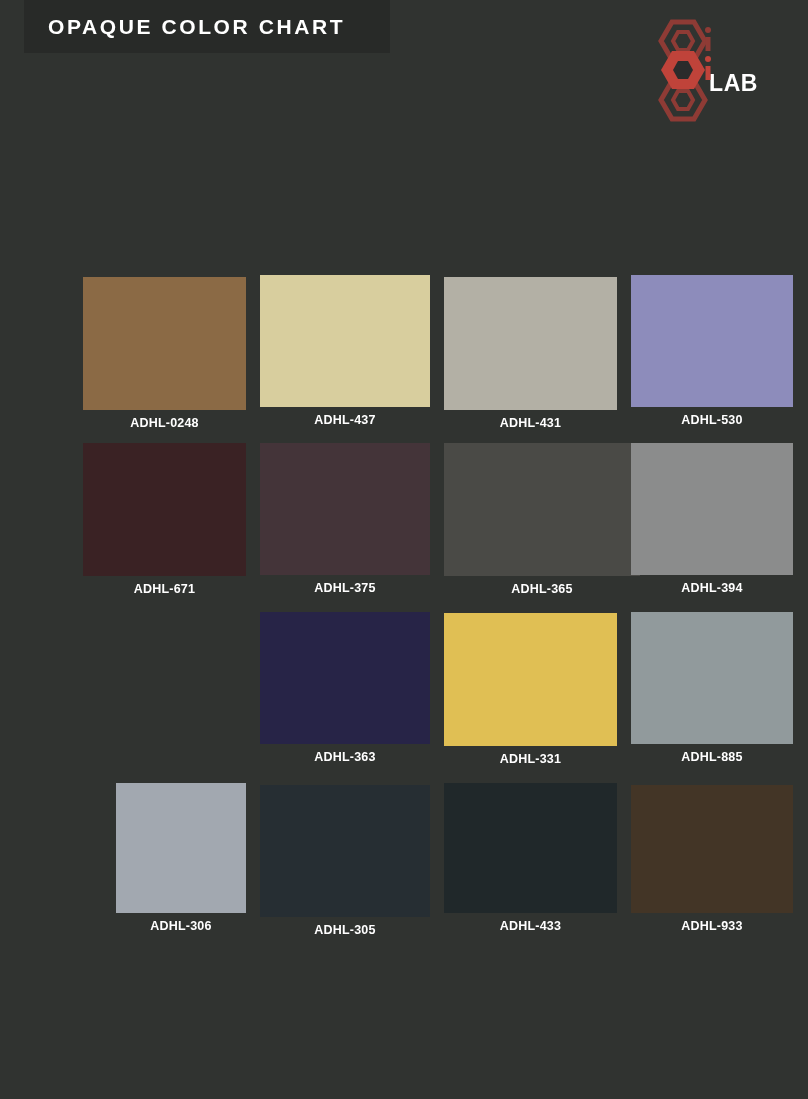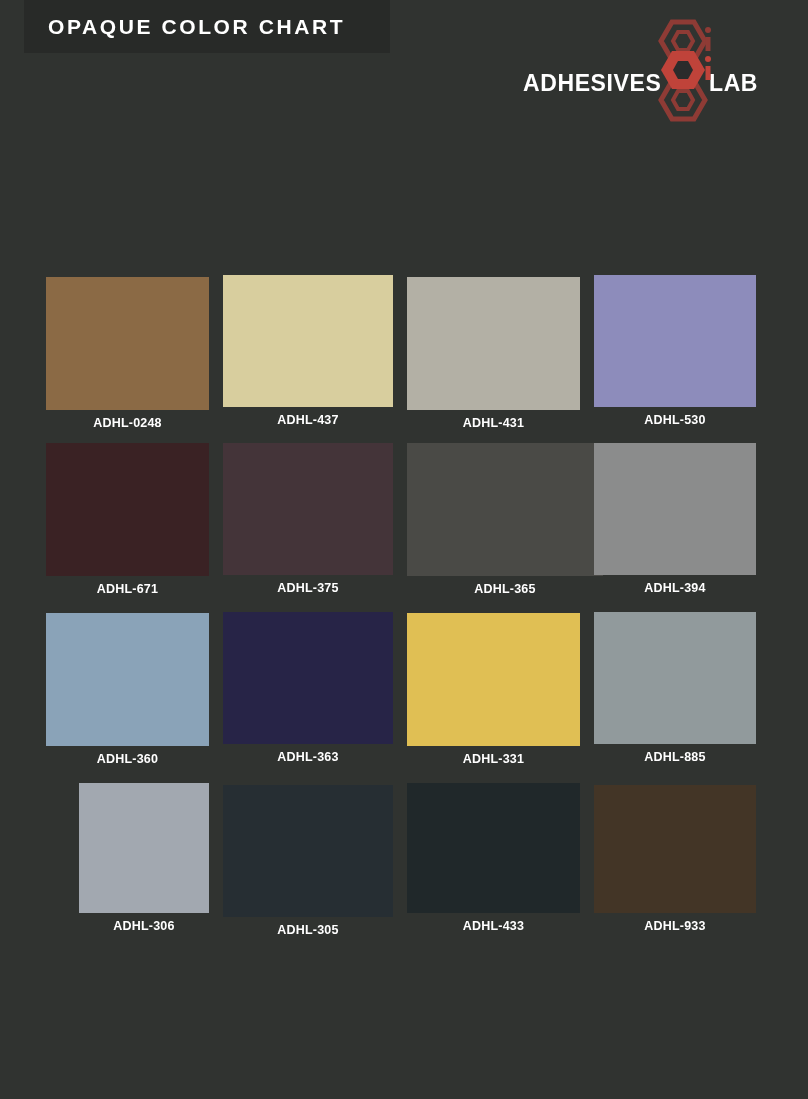--- a/index.html
+++ b/index.html
@@ -39,21 +39,21 @@
     color:#ffffff; font-size:23px; font-weight:bold; letter-spacing:0.6px;
     white-space:nowrap;
   }
   .logo-mark {
     position:absolute; left:152px; top:6px; width:70px; height:105px;
   }
 
   
   .grid { position:absolute; left:0; top:0; width:808px; height:1099px; }
 
-  .cell { position:absolute; }
+  .cell { position:absolute;margin-left:37px; }
   .swatch { width:100%; }
   .label {
     color:#ffffff;
     font-size:12.5px;
     font-weight:bold;
     text-align:center;
     letter-spacing:0.2px;
     margin-top:6px;
     white-space:nowrap;
   }
@@ -61,21 +61,20 @@
 </head>
 <body style="background: rgb(48, 51, 48);">
 
 <div class="page">
 
   <div class="title-banner">
     <div class="title-text">OPAQUE COLOR CHART</div>
   </div>
 
   <div class="logo">
-    <div class="logo-word-left">ADHESIVES</div>
     <div class="logo-word-right">LAB</div>
     <div class="logo-mark">
       <svg viewBox="0 0 70 105" width="70" height="105" xmlns="http://www.w3.org/2000/svg">
 
         <path d="M20 4 L42 4 L53 23 L42 42 L20 42 L9 23 Z" fill="none" stroke="#8E3B35" stroke-width="5"></path>
         <path d="M26 14 L36 14 L41 23 L36 32 L26 32 L21 23 Z" fill="none" stroke="#8E3B35" stroke-width="4"></path>
         <circle cx="56" cy="12" r="3" fill="#8E3B35"></circle>
         <rect x="53.5" cy="0" y="19" width="5" height="14" fill="#8E3B35"></rect>
 
         <path d="M20 63 L42 63 L53 82 L42 101 L20 101 L9 82 Z" fill="none" stroke="#8E3B35" stroke-width="5"></path>
@@ -118,24 +117,20 @@
     </div>
     <div class="cell" style="left:407px; top:443px; width:196px;">
       <div class="swatch" style="height:133px; background:#4A4A46;"></div>
       <div class="label">ADHL-365</div>
     </div>
     <div class="cell" style="left:594px; top:443px; width:162px;">
       <div class="swatch" style="height:132px; background:#8B8C8C;"></div>
       <div class="label">ADHL-394</div>
     </div>
 
-    <div class="cell" style="left:46px; top:613px; width:163px;">
-      <div class="swatch" style="height:133px; background:#8AA3B8;"></div>
-      <div class="label">ADHL-360</div>
-    </div>
     <div class="cell" style="left:223px; top:612px; width:170px;">
       <div class="swatch" style="height:132px; background:#272447;"></div>
       <div class="label">ADHL-363</div>
     </div>
     <div class="cell" style="left:407px; top:613px; width:173px;">
       <div class="swatch" style="height:133px; background:#E0BF54;"></div>
       <div class="label">ADHL-331</div>
     </div>
     <div class="cell" style="left:594px; top:612px; width:162px;">
       <div class="swatch" style="height:132px; background:#919A9C;"></div>

